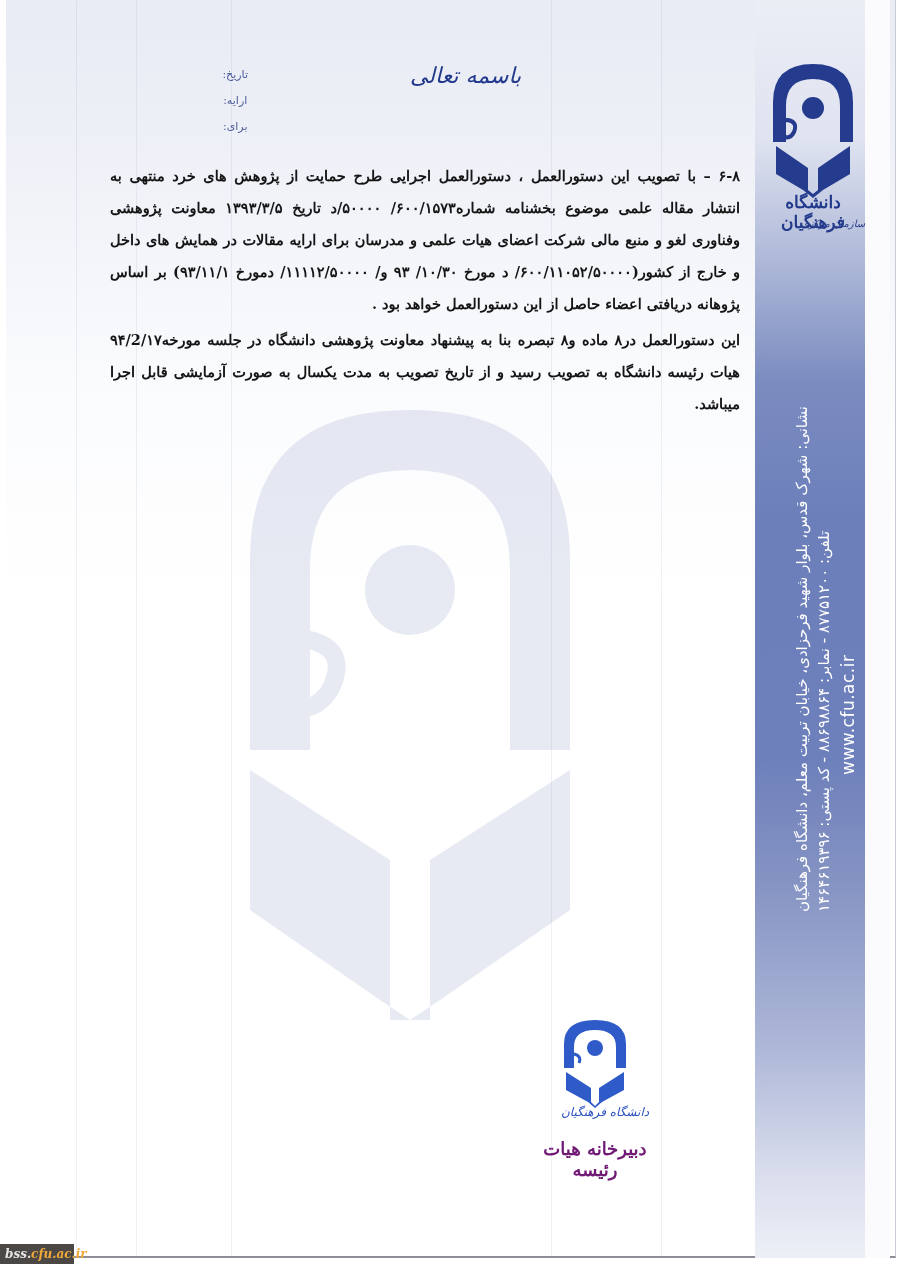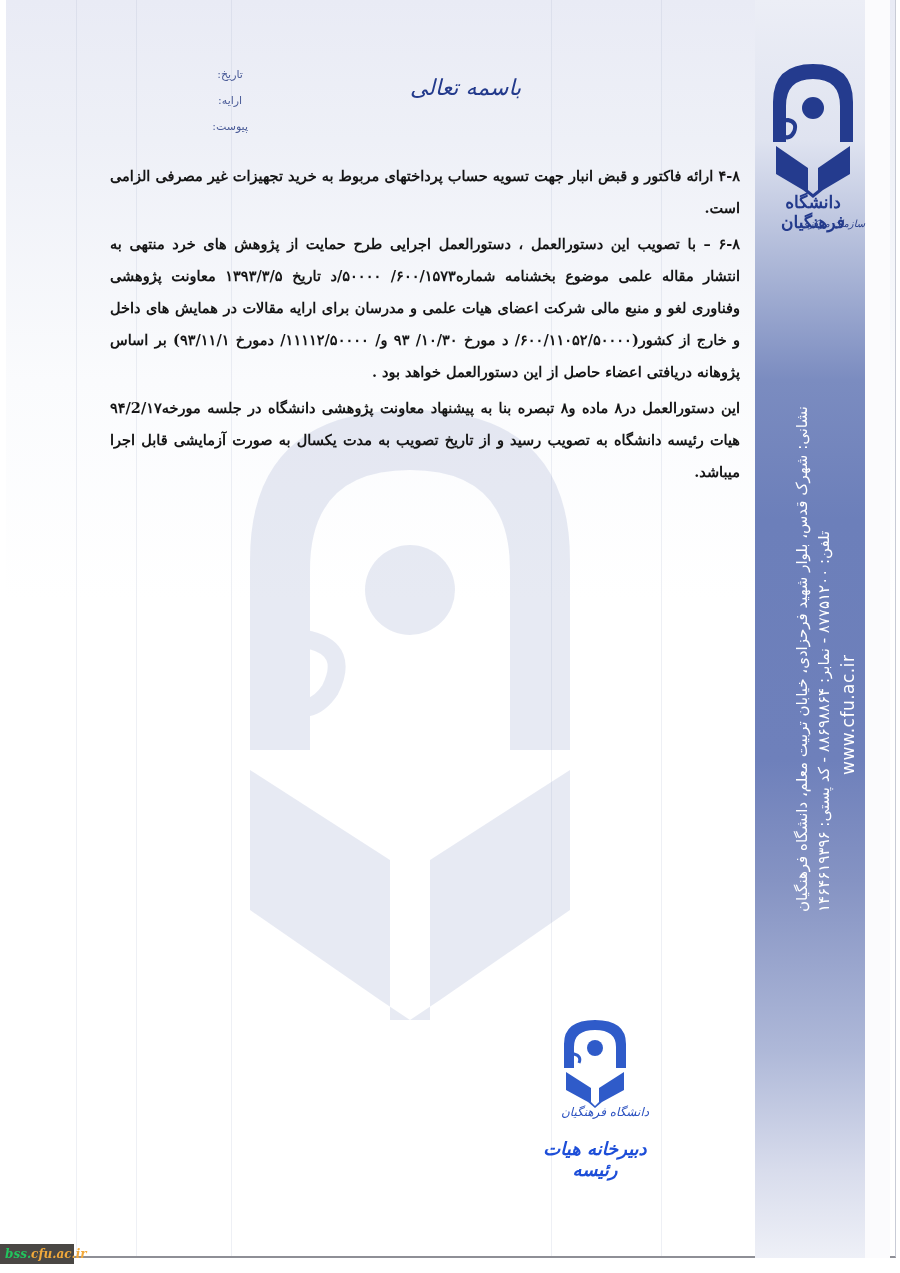--- a/index.html
+++ b/index.html
@@ -56,21 +56,21 @@
       direction: rtl;
     }
     .addr { left: 793px; top: 912px; font-size: 15px; }
     .phone { left: 815px; top: 912px; font-size: 15px; }
     .web { left: 838px; top: 775px; font-size: 17px; direction: ltr; letter-spacing: 0.5px; }
 
     
     .basmala {
       position: absolute; left: 410px; top: 63px;
       color: #233a8c; font-family: "DejaVu Serif", serif;
-      font-size: 22px; font-style: italic; direction: rtl; margin-top: 12px;
+      font-size: 22px; font-style: italic; direction: rtl;
     }
     .meta {
       position: absolute; right: 652px; top: 62px;
       color: #4b5c98; font-size: 11px; direction: rtl; text-align: center;
     }
     .meta div { height: 26px; line-height: 26px; }
 
     
     .body-text {
       position: absolute; left: 110px; top: 160px; width: 630px;
@@ -90,33 +90,33 @@
 
     
     .stamp-logo { position: absolute; left: 560px; top: 1018px; width: 70px; height: 100px; }
     .stamp-line1 {
       position: absolute; left: 560px; top: 1105px; width: 90px;
       color: #2c52c0; font-size: 12px; font-style: italic; text-align: center; direction: rtl;
       font-family: "DejaVu Serif", serif;
     }
     .stamp-line2 {
       position: absolute; left: 520px; top: 1138px; width: 150px;
-      color: #1d4ed8; font-size: 18px; font-weight: bold; font-style: italic; text-align: center; direction: rtl;
+      color: #701a75; font-size: 18px; font-weight: bold; text-align: center; direction: rtl;
       font-family: "DejaVu Serif", serif;
     }
 
     
     .badge {
       position: absolute; left: 0; top: 1244px; width: 74px; height: 20px;
       background: #4a4744; color: #f2a93b;
       font-family: "DejaVu Serif", serif; font-style: italic; font-weight: bold;
       font-size: 12px; line-height: 20px; padding-left: 5px;
       z-index: 5;
     }
-    .badge .b1 { color: #22c55e; }
+    .badge .b1 { color: #e5e5e5; }
   </style>
 </head>
 <body>
 
 <div class="page">
   <div class="scan-line" style="left:70px"></div>
   <div class="scan-line" style="left:130px"></div>
   <div class="scan-line" style="left:225px"></div>
   <div class="scan-line" style="left:545px"></div>
   <div class="scan-line" style="left:655px"></div>
@@ -142,25 +142,24 @@
 <div class="logo-sub">سازمان مرکزی</div>
 
 <div class="vertical-text addr">نشانی: شهرک قدس، بلوار شهید فرحزادی، خیابان تربیت معلم، دانشگاه فرهنگیان</div>
 <div class="vertical-text phone">تلفن: ۸۷۷۵۱۲۰۰ - نمابر: ۸۸۶۹۸۸۶۴ - کد پستی: ۱۴۶۴۶۱۹۳۹۶</div>
 <div class="vertical-text web">www.cfu.ac.ir</div>
 
 <div class="basmala">باسمه تعالی</div>
 <div class="meta">
   <div>تاریخ:</div>
   <div>ارایه:</div>
-  <div>پیوست:</div>
+  <div>برای:</div>
 </div>
 
 <div class="body-text">
-  <p>۴-۸ ارائه فاکتور و قبض انبار جهت تسویه حساب پرداختهای مربوط به خرید تجهیزات غیر مصرفی الزامی است.</p>
   <p>۶-۸ – با تصویب این  دستورالعمل ، دستورالعمل اجرایی طرح حمایت از پژوهش های خرد منتهی به انتشار مقاله علمی موضوع  بخشنامه شماره۶۰۰/۱۵۷۳/ ۵۰۰۰۰/د تاریخ ۱۳۹۳/۳/۵ معاونت پژوهشی وفناوری لغو و منبع مالی شرکت اعضای هیات علمی و مدرسان برای ارایه مقالات در همایش های داخل و خارج از کشور(۶۰۰/۱۱۰۵۲/۵۰۰۰۰/ د مورخ ۱۰/۳۰/ ۹۳ و/ ۱۱۱۱۲/۵۰۰۰۰/ دمورخ ۹۳/۱۱/۱) بر اساس پژوهانه دریافتی اعضاء حاصل از این دستورالعمل خواهد بود .</p>
   <p>این دستورالعمل  در۸ ماده و۸ تبصره  بنا به پیشنهاد معاونت پژوهشی دانشگاه در جلسه مورخه۹۴/2/۱۷ هیات رئیسه دانشگاه به تصویب رسید و از تاریخ تصویب به مدت یکسال به صورت آزمایشی قابل اجرا میباشد.</p>
 </div>
 
 <svg class="stamp-logo" viewBox="0 0 70 100">
   <path d="M4 50 L4 26 Q4 2 35 2 Q66 2 66 26 L66 50 L56 50 L56 29 Q56 12 35 12 Q14 12 14 29 L14 50 Z" fill="#2f5bc9"></path>
   <circle cx="35" cy="30" r="8" fill="#2f5bc9"></circle>
   <path d="M6 54 L31 70 L31 84 L35 88 L39 84 L39 70 L64 54 L64 72 L42 84 L35 90 L28 84 L6 72 Z" fill="#2f5bc9"></path>
   <path d="M10 44 Q4 36 14 36 Q22 38 19 45" fill="none" stroke="#2f5bc9" stroke-width="3"></path>
 </svg>

